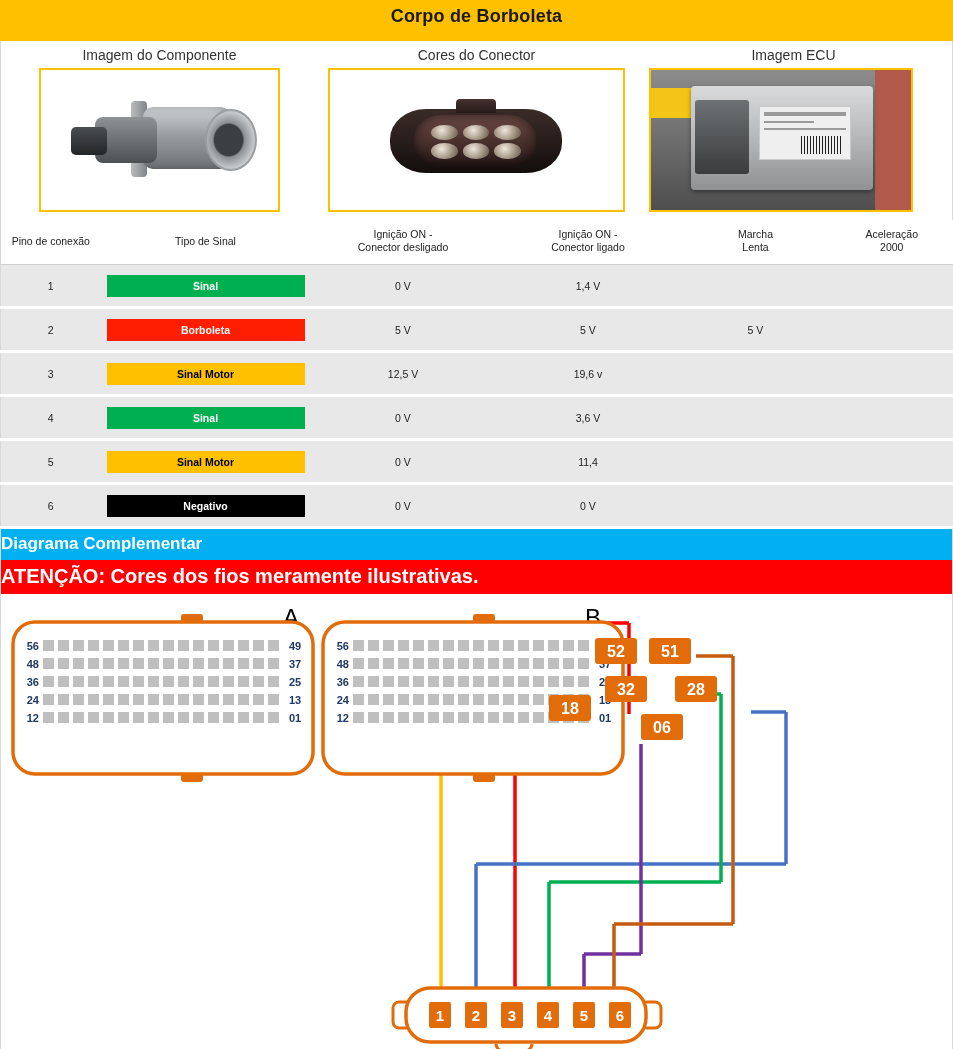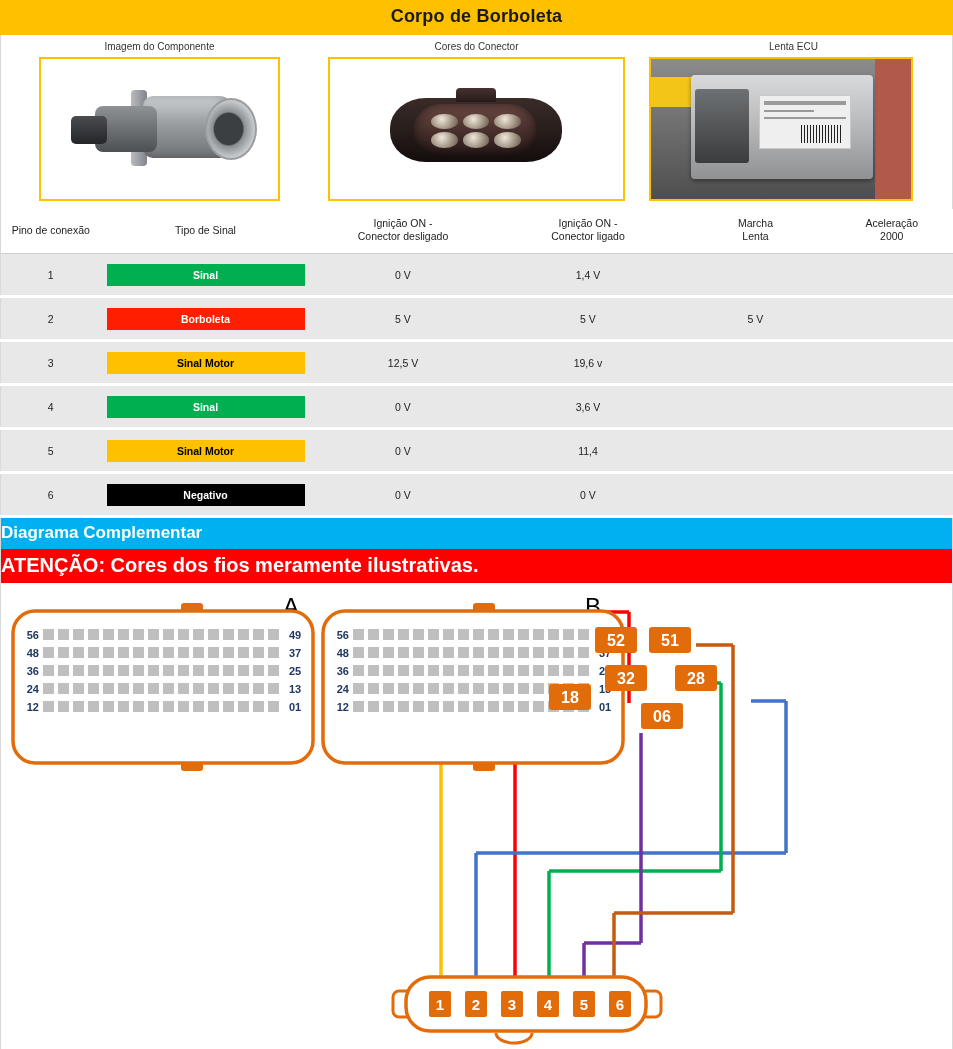--- a/index.html
+++ b/index.html
@@ -18,37 +18,37 @@
     background: #fff;
     box-sizing: border-box;
     overflow: hidden;
   }
   .title-bar {
     background: #FFC000;
     color: #1a1a1a;
     text-align: center;
     font-size: 18px;
     font-weight: bold;
-    padding: 6px 0 8px 0;
+    padding: 6px 0 14px 0;
     letter-spacing: .2px;
   }
   .images-row {
     display: flex;
     border-left: 1px solid #d9d9d9;
     border-right: 1px solid #d9d9d9;
     padding: 0;
   }
   .img-cell {
     flex: 1;
     text-align: center;
     padding: 6px 8px 8px 8px;
     box-sizing: border-box;
   }
   .img-caption {
-    font-size: 10px;
+    font-size: 14px;
     color: #333;
     margin-bottom: 5px;
   }
   .img-frame {
     border: 2px solid #FFC000;
     height: 140px;
     margin: 0 30px;
     display: flex;
     align-items: center;
     justify-content: center;
@@ -259,21 +259,21 @@
               <i></i>
               <i></i>
               <i></i>
               <i></i>
             </div>
         </div>
       </div>
     </div>
 
     <div class="img-cell">
-      <div class="img-caption">Lenta ECU</div>
+      <div class="img-caption">Imagem ECU</div>
       <div class="img-frame ecu">
         <div class="ecu">
           <div class="bg"></div>
           <div class="yellowstrip"></div>
           <div class="redstrip"></div>
           <div class="case"></div>
           <div class="conn"></div>
           <div class="label">
             <div class="lines"></div>
             <div class="lines thin short"></div>

